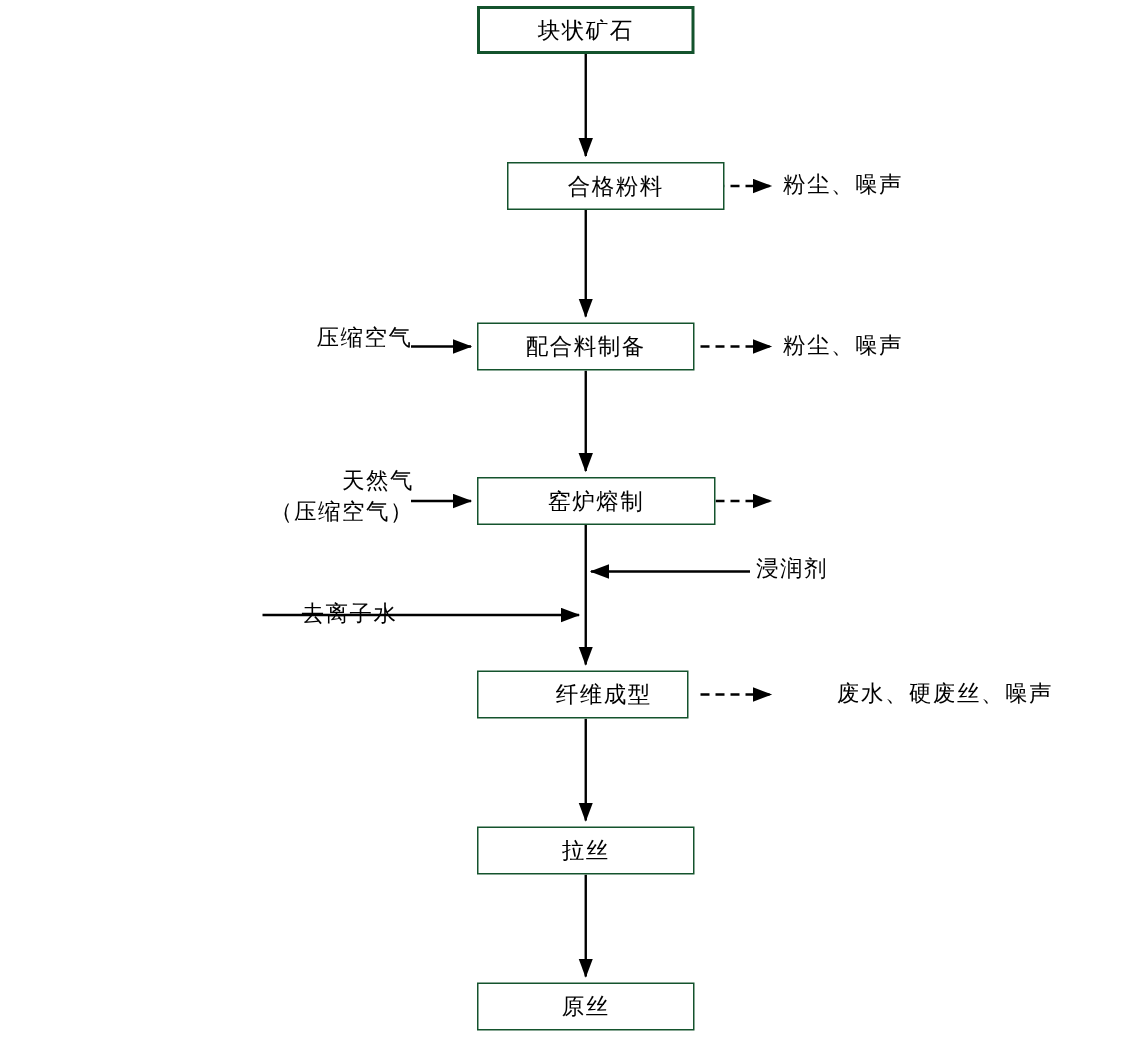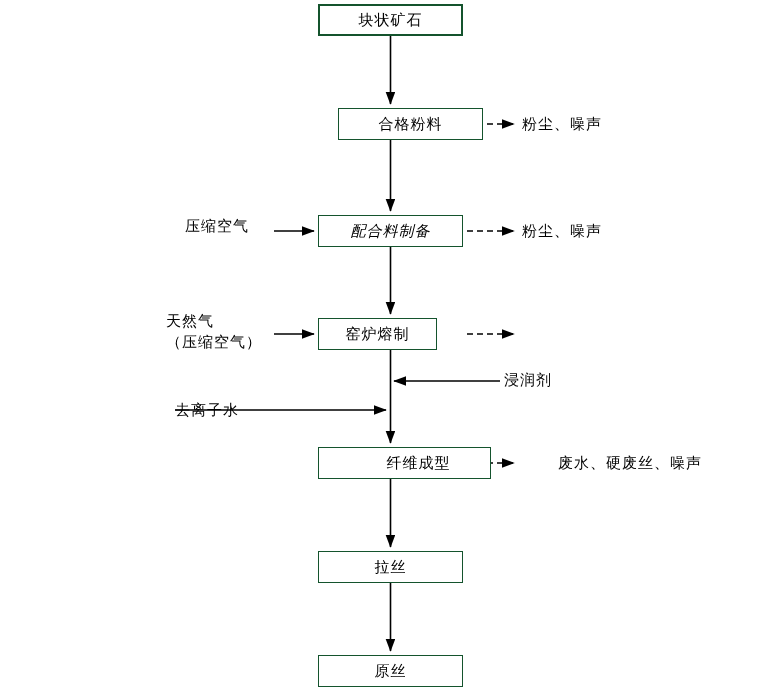--- a/index.html
+++ b/index.html
@@ -32,21 +32,21 @@
   }
   .node.thick {
     border-width: 2px;
   }
   .label {
     position: absolute;
     font-size: 15px;
     letter-spacing: 1px;
     white-space: nowrap;
     line-height: 1.35;
-    text-align: left;
+    text-align: right;
   }
   .label.two-line {
     line-height: 1.4;
   }
   svg.wires {
     position: absolute;
     left: 0;
     top: 0;
     width: 765px;
     height: 694px;
@@ -88,29 +88,29 @@
   </svg>
 
   <div class="node thick" style="left:318px; top:4px; width:145px; height:32px;">
     <span>块状矿石</span>
   </div>
 
   <div class="node" style="left:318px; top:108px; width:145px; height:32px;margin-left:20px;">
     <span>合格粉料</span>
   </div>
 
-  <div class="node" style="left:318px; top:215px; width:145px; height:32px;font-style:italic;">
+  <div class="node" style="left:318px; top:215px; width:145px; height:32px;">
     <span>配合料制备</span>
   </div>
 
-  <div class="node" style="left:318px; top:318px; width:119px; height:32px;">
+  <div class="node" style="left:318px; top:318px; width:159px; height:32px;">
     <span>窑炉熔制</span>
   </div>
 
-  <div class="node" style="left:318px; top:447px; width:173px; height:32px;padding-left:28px;">
+  <div class="node" style="left:318px; top:447px; width:141px; height:32px;padding-left:28px;">
     <span>纤维成型</span>
   </div>
 
   <div class="node" style="left:318px; top:551px; width:145px; height:32px;">
     <span>拉丝</span>
   </div>
 
   <div class="node" style="left:318px; top:655px; width:145px; height:32px;">
     <span>原丝</span>
   </div>

